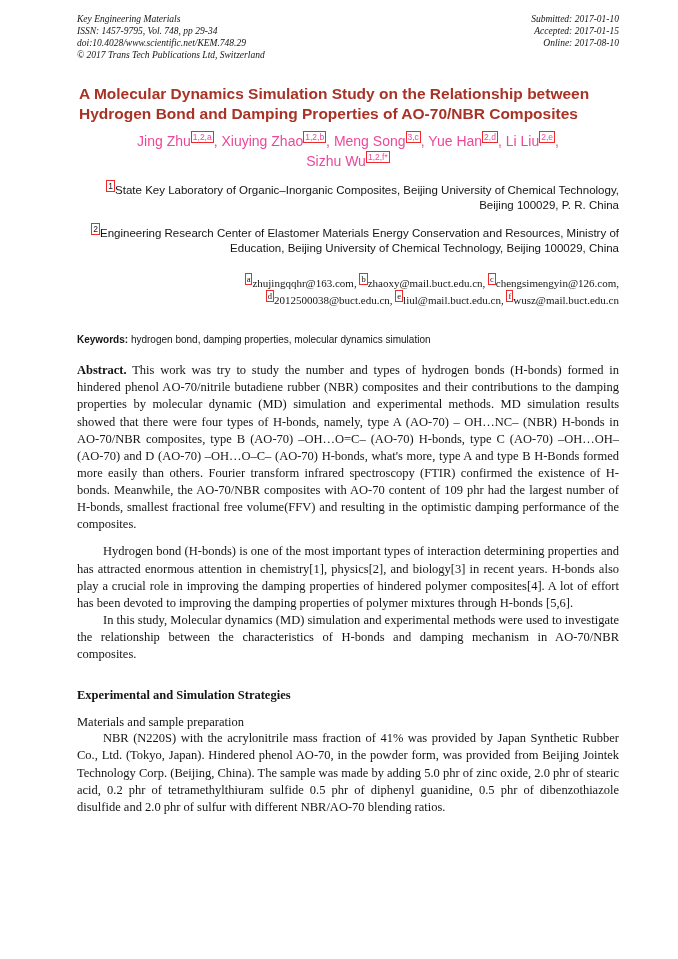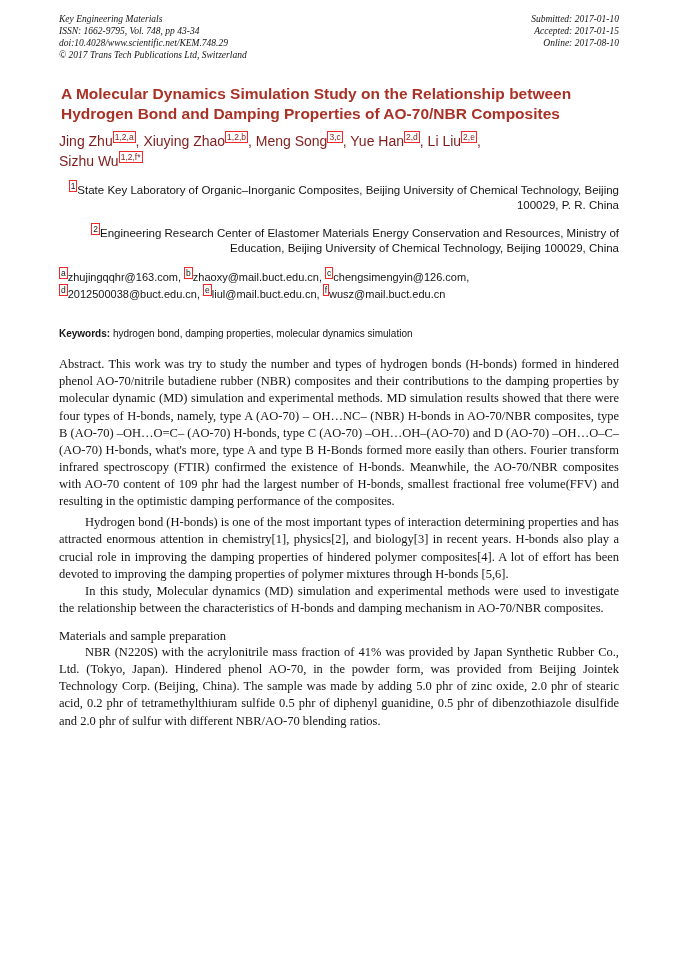--- a/index.html
+++ b/index.html
@@ -1,21 +1,21 @@
 <!DOCTYPE html>
 <html style="--title_color: #a93226; --box_color: #ef2929;"><head>
 <meta charset="utf-8">
 <style>
   * { box-sizing: border-box; }
   html, body { margin: 0; padding: 0; background: #ffffff; }
   .page {
     width: 678px;
     height: 817px;
     margin: 0 auto;
-    padding: 14px 59px 0 59px;
+    padding: 14px 59px 0 77px;
     background: #ffffff;
     color: #141414;
     font-family: "Liberation Serif", serif;
     overflow: hidden;
     position: relative;
   }
 
   
   .journal-header {
     display: flex;
@@ -35,88 +35,88 @@
     text-align: left;
     color: var(--title_color, #a93226);
     margin: 22px 2px 0 2px;
   }
 
   
   .authors {
     font-family: "Liberation Sans", sans-serif;
     font-size: 14px;
     line-height: 1.45;
-    text-align: left;
+    text-align: center;
     margin-top: 7px;
-    color: #7f1d1d;
+    color: #ec4899;
   }
   sup.rbox {
     font-size: 8.5px;
     line-height: 1;
     vertical-align: super;
     border: 1px solid var(--box_color, #ef2929);
     padding: 0 1px;
   }
 
   
   .affiliation {
     font-family: "Liberation Sans", sans-serif;
     font-size: 11.5px;
     line-height: 1.32;
     text-align: right;
     margin-top: 11px;
   }
   .emails {
-    font-family: Liberation Sans, sans-serif;
+    font-family: Liberation Serif, serif;
     font-size: 11px;
     line-height: 1.45;
-    text-align: left;
-    margin-top: 13px;
+    text-align: right;
+    margin-top: 19px;
   }
 
   
   .keywords {
     font-family: "Liberation Sans", sans-serif;
     font-size: 10px;
     margin: 26px 0 0 0;
   }
   .keywords .kw-label { font-weight: bold; }
 
   
   .body-text {
     font-size: 12.5px;
     line-height: 1.37;
     text-align: justify;
     margin: 0;
   }
   .abstract { margin-top: 17px; }
-  .run-in { font-weight: normal; }
+  .run-in { font-weight: bold; }
   .indent { text-indent: 26px; }
 
   h2.section {
     font-size: 12.5px;
     font-weight: bold;
     margin: 25px 0 0 0;
   }
   h3.subsection {
     font-size: 12.5px;
     font-weight: normal;
     margin: 12px 0 0 0;
   }
-  .after-heading { margin-top: 4px; }
+  .after-heading { margin-top: 10px; }
 </style>
 </head>
 <body>
 
 <div class="page">
 
   <div class="journal-header">
     <div class="jh-left">
       <div>Key Engineering Materials</div>
-      <div>ISSN: 1662-9795, Vol. 748, pp 43-34</div>
+      <div>ISSN: 1457-9795, Vol. 748, pp 29-34</div>
       <div>doi:10.4028/www.scientific.net/KEM.748.29</div>
       <div>© 2017 Trans Tech Publications Ltd, Switzerland</div>
     </div>
     <div class="jh-right">
       <div>Submitted: 2017-01-10</div>
       <div>Accepted: 2017-01-15</div>
       <div>Online: 2017-08-10</div>
     </div>
   </div>
 
@@ -139,18 +139,19 @@
 
   <p class="keywords"><span class="kw-label">Keywords:</span> <span>hydrogen bond, damping properties, molecular dynamics simulation</span></p>
 
   <p class="body-text abstract"><span class="run-in">Abstract.</span> <span>This work was try to study the number and types of hydrogen bonds (H-bonds) formed in hindered phenol AO-70/nitrile butadiene rubber (NBR) composites and their contributions to the damping properties by molecular dynamic (MD) simulation and experimental methods. MD simulation results showed that there were four types of H-bonds, namely, type A (AO-70) – OH…NC– (NBR) H-bonds in AO-70/NBR composites, type B (AO-70) –OH…O=C– (AO-70) H-bonds, type C (AO-70) –OH…OH–(AO-70) and D (AO-70) –OH…O–C– (AO-70) H-bonds, what's more, type A and type B H-Bonds formed more easily than others. Fourier transform infrared spectroscopy (FTIR) confirmed the existence of H-bonds. Meanwhile, the AO-70/NBR composites with AO-70 content of 109 phr had the largest number of H-bonds, smallest fractional free volume(FFV) and resulting in the optimistic damping performance of the composites.</span></p>
 
 
   <p class="body-text indent after-heading">Hydrogen bond (H-bonds) is one of the most important types of interaction determining properties and has attracted enormous attention in chemistry[1], physics[2], and biology[3] in recent years. H-bonds also play a crucial role in improving the damping properties of hindered polymer composites[4]. A lot of effort has been devoted to improving the damping properties of polymer mixtures through H-bonds [5,6].</p>
 
   <p class="body-text indent">In this study, Molecular dynamics (MD) simulation and experimental methods were used to investigate the relationship between the characteristics of H-bonds and damping mechanism in AO-70/NBR composites.</p>
 
+  <h2 class="section">Experimental and Simulation Strategies</h2>
 
   <h3 class="subsection">Materials and sample preparation</h3>
 
   <p class="body-text indent">NBR (N220S) with the acrylonitrile mass fraction of 41% was provided by Japan Synthetic Rubber Co., Ltd. (Tokyo, Japan). Hindered phenol AO-70, in the powder form, was provided from Beijing Jointek Technology Corp. (Beijing, China). The sample was made by adding 5.0 phr of zinc oxide, 2.0 phr of stearic acid, 0.2 phr of tetramethylthiuram sulfide 0.5 phr of diphenyl guanidine, 0.5 phr of dibenzothiazole disulfide and 2.0 phr of sulfur with different NBR/AO-70 blending ratios.</p>
 
 </div>
 
 </body></html>

